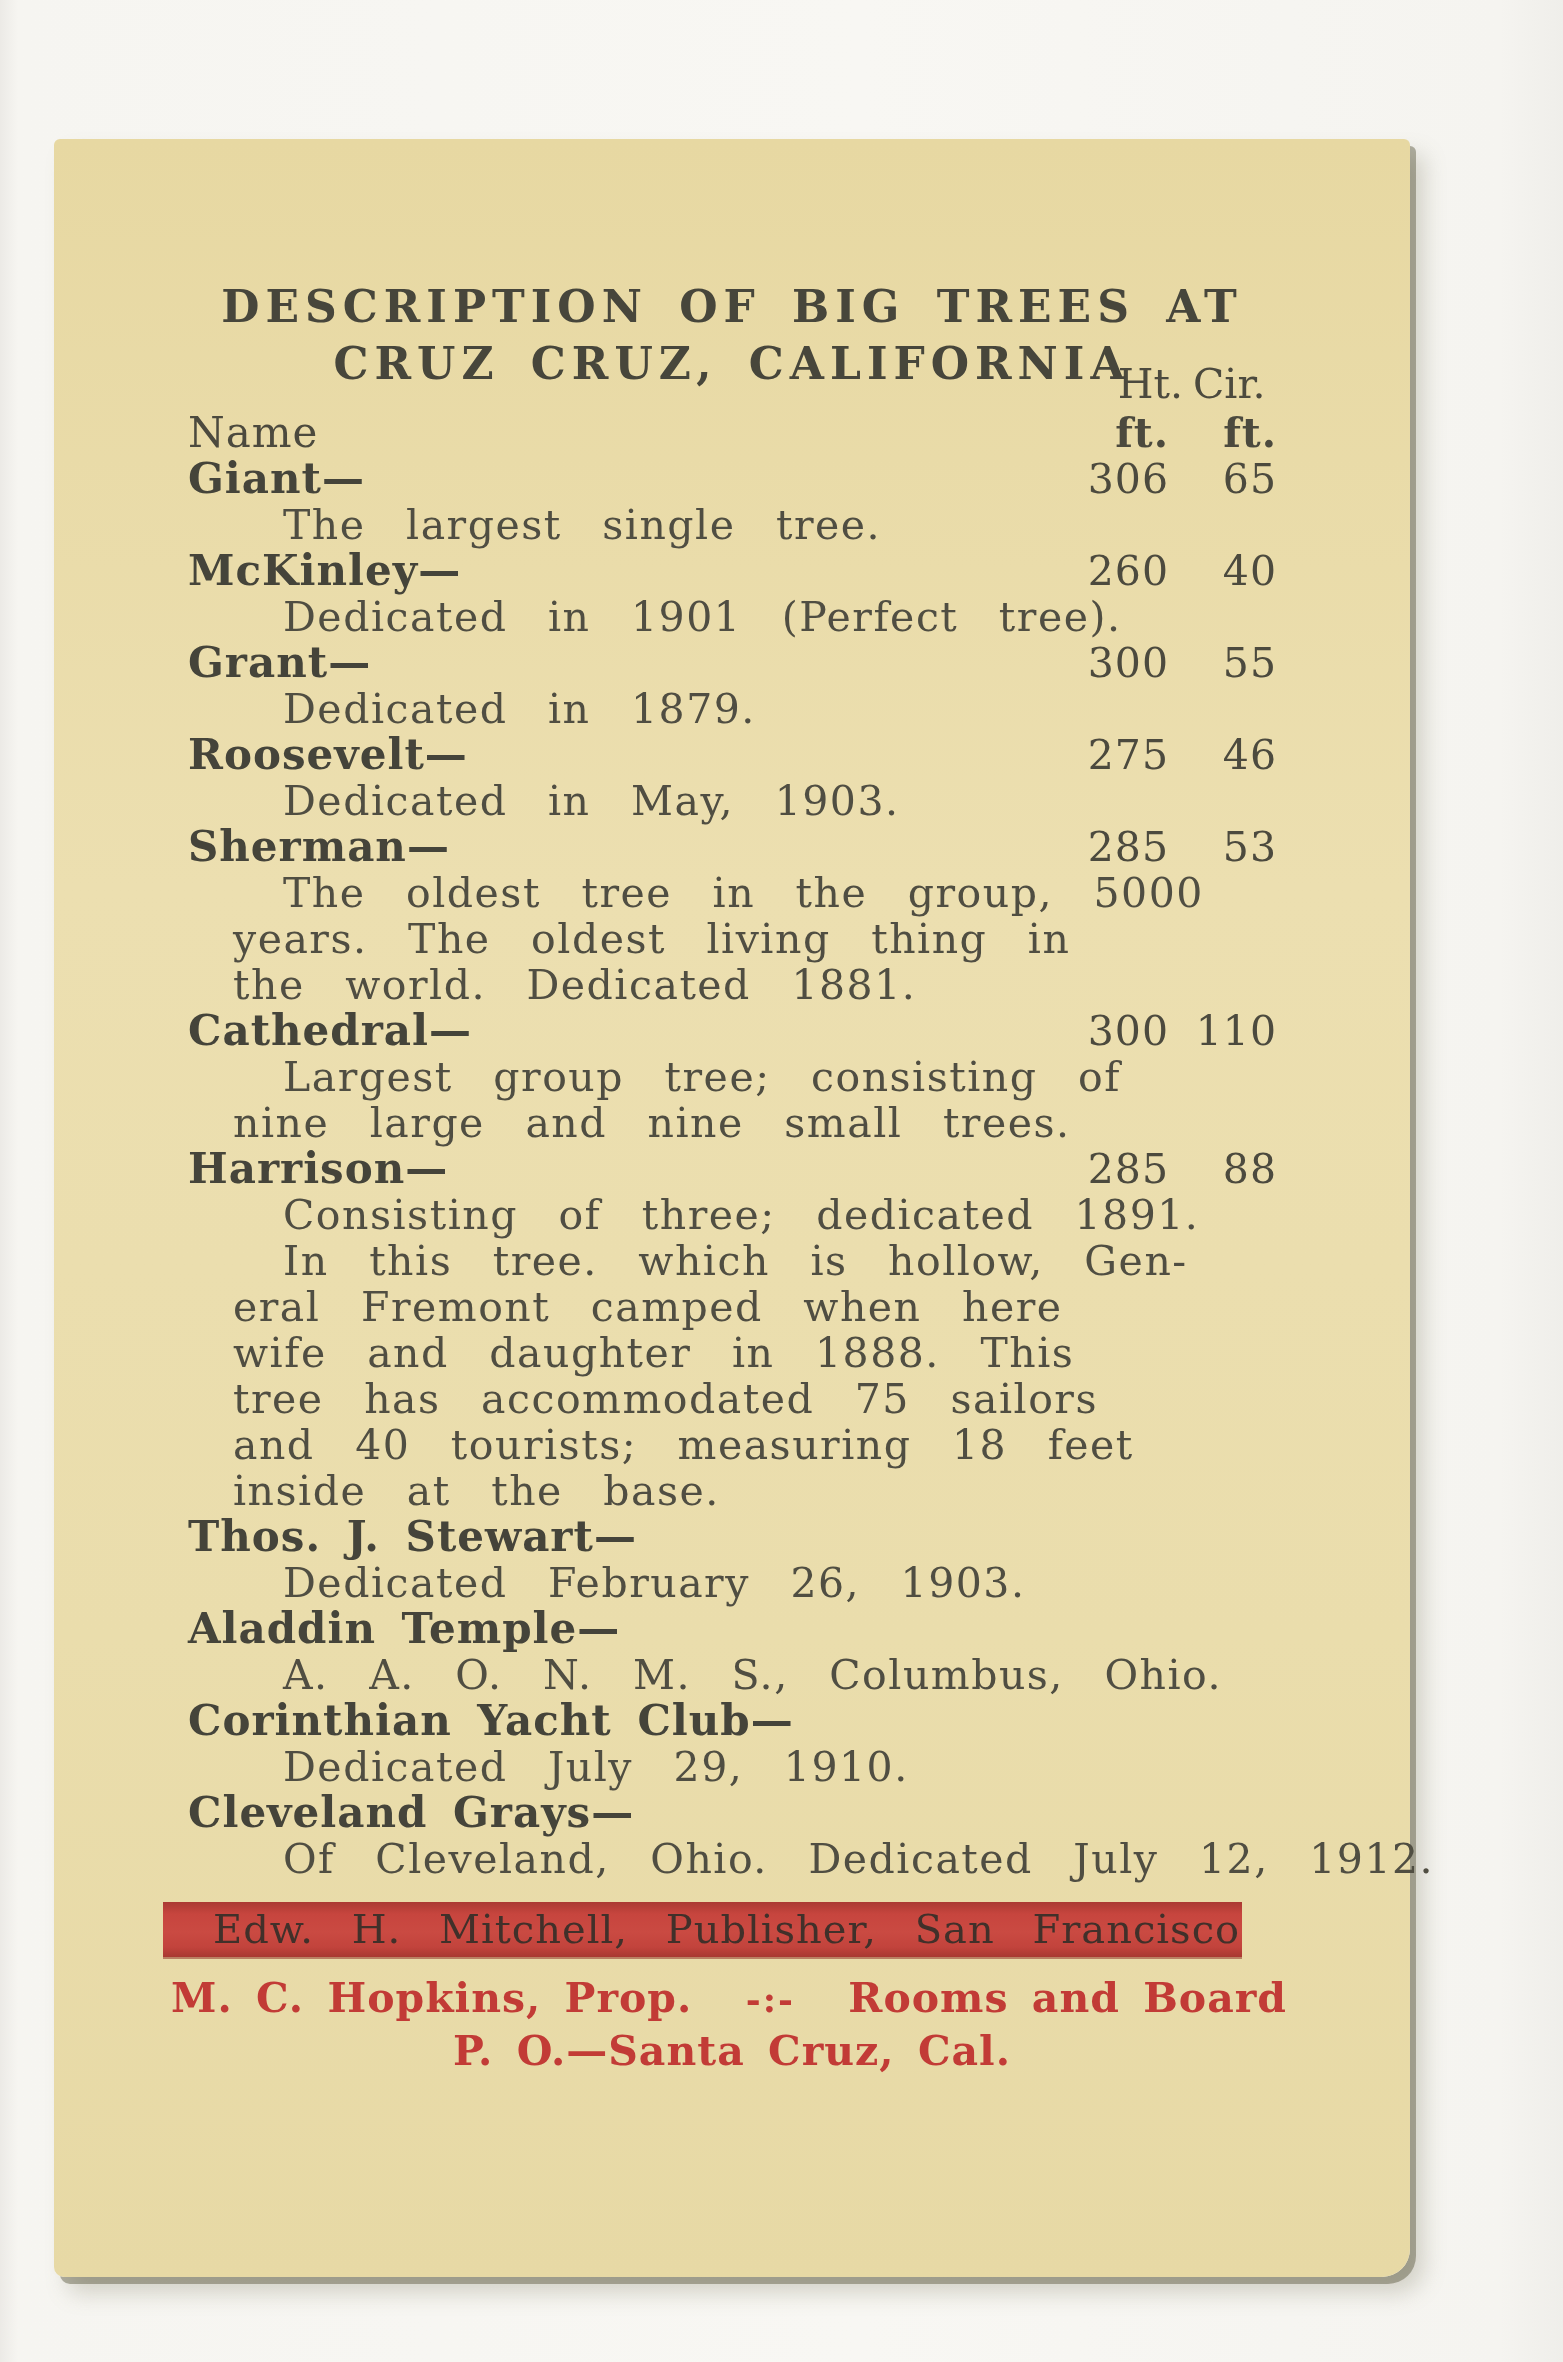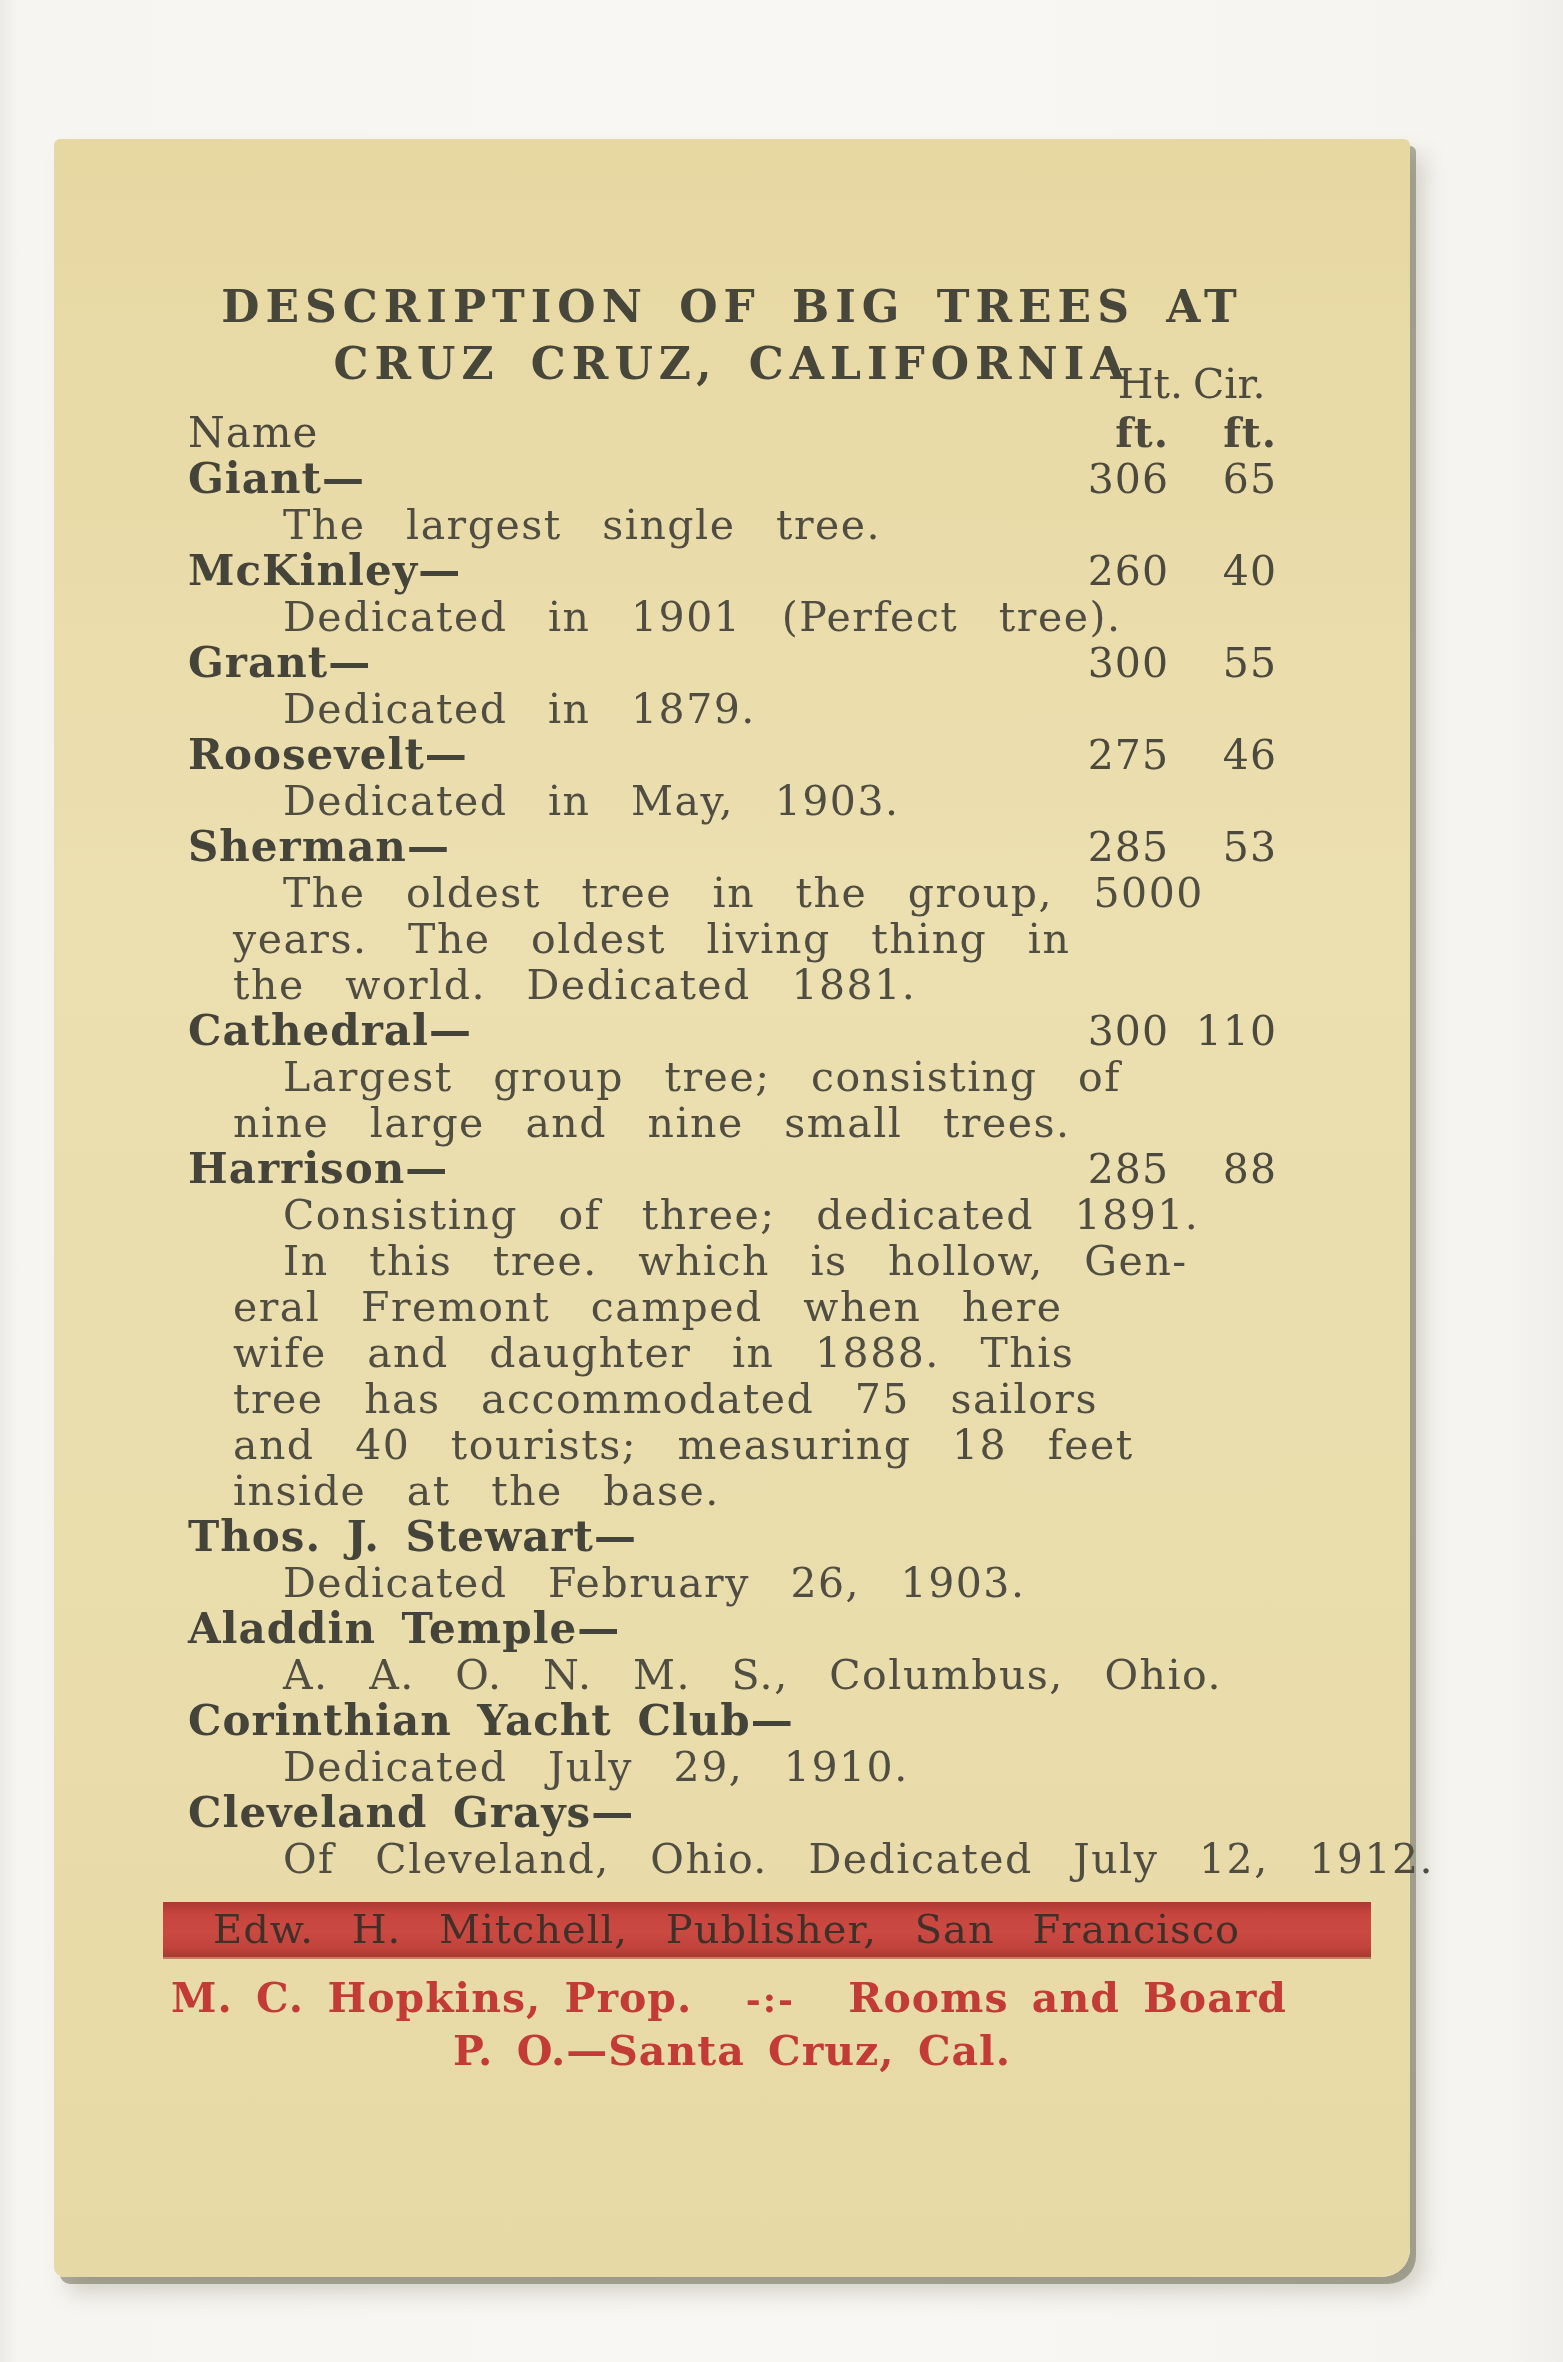--- a/index.html
+++ b/index.html
@@ -31,21 +31,21 @@
   .col-ht{position:absolute;top:0;left:842px;width:139px;text-align:right;font-weight:400;}
   .col-cir{position:absolute;top:0;left:950px;width:139px;text-align:right;font-weight:400;}
   .unit{font-weight:700;}
   .desc{margin-left:45px;}
   .desc-line{
     line-height:46px;font-size:41px;letter-spacing:1.5px;word-spacing:26px;
     white-space:nowrap;color:#504e42;
   }
   .desc .desc-line:first-child{text-indent:50px;}
   .band{
-    position:relative;margin:20px 0 0 -25px;width:1208px;height:55px;line-height:55px;
+    position:relative;margin:20px 0 0 -25px;width:1079px;height:55px;line-height:55px;
     background:linear-gradient(180deg,#aa3a33 0%,#c7453e 22%,#ca4a42 55%,#c2433c 82%,#a83931 100%);
     box-shadow:0 2px 0 rgba(140,40,30,.5);
   }
   .band-text{
     padding-left:50px;font-size:40px;letter-spacing:1px;word-spacing:24px;
     color:#41302a;white-space:nowrap;
   }
   .footer-row{
     display:flex;justify-content:space-between;align-items:baseline;
     margin:18px 69px 0 -17px;line-height:46px;

